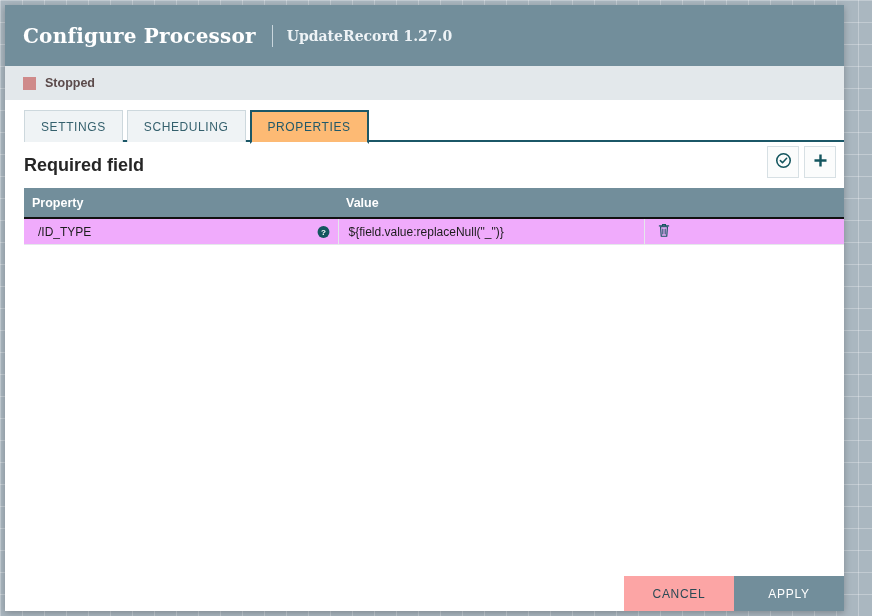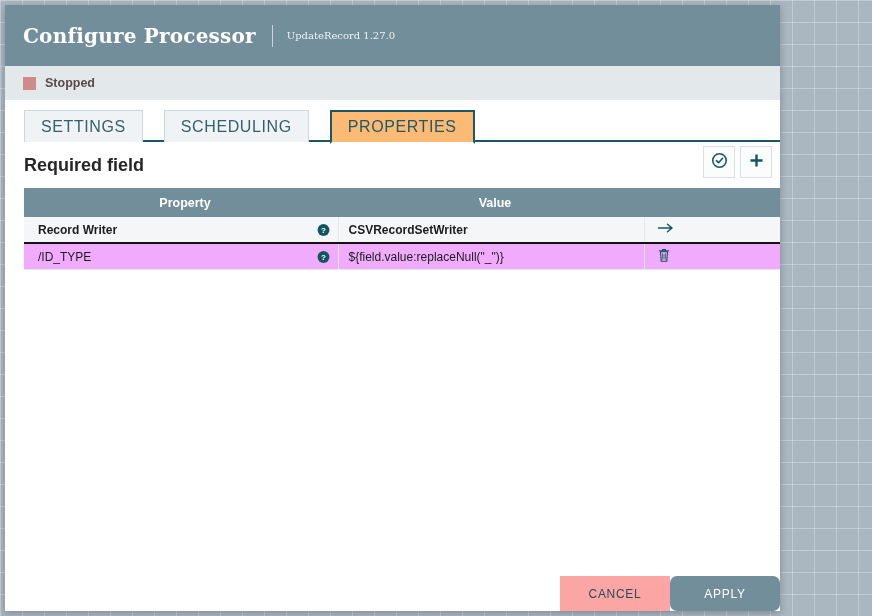--- a/index.html
+++ b/index.html
@@ -17,21 +17,21 @@
       linear-gradient(to bottom, rgba(255,255,255,0.28) 1px, transparent 1px);
     background-size: 22px 22px;
     position: relative;
   }
 
   
   #dialog {
     position: absolute;
     left: 5px;
     top: 5px;
-    width: 775px;
+    width: 839px;
     height: 606px;
     background: #ffffff;
     box-shadow: 0 2px 7px rgba(0,0,0,0.25);
     overflow: hidden;
   }
 
   
   #dlg-header {
     height: 61px;
     background: #728e9b;
@@ -48,22 +48,23 @@
     letter-spacing: 0.2px;
   }
   #title-sep {
     width: 1px;
     height: 22px;
     background: #c9d6dd;
     margin: 0 14px 0 16px;
   }
   #dlg-subtitle {
     font-family: "DejaVu Serif", "Liberation Serif", serif;
-    font-size: 10px;
+    font-size: 14px;
     color: #eef3f6;
+    font-weight: bold;
   }
 
   
   #status-bar {
     height: 34px;
     background: #e3e8eb;
     display: flex;
     align-items: center;
     padding-left: 18px;
     box-sizing: border-box;
@@ -96,26 +97,26 @@
     left: 19px;
     right: 0;
     bottom: 0;
     height: 2px;
     background: #1b5767;
   }
   .tab {
     height: 32px;
     min-width: 96px;
     padding: 0 16px;
-    margin-right: 21px;
+    margin-right: 4px;
     box-sizing: border-box;
     display: flex;
     align-items: center;
     justify-content: center;
-    font-size: 16px;
+    font-size: 12px;
     letter-spacing: 0.6px;
     color: #34606d;
     background: #eff3f5;
     border: 1px solid #cdd8dd;
     border-bottom: none;
     position: relative;
     z-index: 1;
     cursor: pointer;
   }
   .tab.active {
@@ -171,21 +172,21 @@
     margin: 0 19px 0 19px;
     width: 820px;
     border-collapse: collapse;
     table-layout: fixed;
   }
   #prop-table th {
     background: #728e9b;
     color: #ffffff;
     font-size: 12.5px;
     font-weight: bold;
-    text-align: center;
+    text-align: left;
     height: 29px;
     padding: 0 0 0 8px;
     border: none;
   }
   #prop-table td {
     height: 25px;
     font-size: 12px;
     padding: 0;
     border-bottom: 1px solid #e4e8ea;
     vertical-align: middle;
@@ -255,21 +256,21 @@
     height: 35px;
     display: flex;
     align-items: center;
     justify-content: center;
     font-size: 12px;
     letter-spacing: 0.7px;
     cursor: pointer;
     box-sizing: border-box;
   }
   #cancel-button { background: #fca5a5; color: #2b4a55; }
-  #apply-button  { background: #728e9b; color: #ffffff; border-radius: 7px; }
+  #apply-button  { background: #728e9b; color: #ffffff; }
 </style>
 </head>
 <body>
 
 <div id="dialog">
 
   <div id="dlg-header">
     <span id="dlg-title">Configure Processor</span>
     <span id="title-sep"></span>
     <span id="dlg-subtitle">UpdateRecord 1.27.0</span>
@@ -319,39 +320,20 @@
       <thead>
         <tr>
           <th>Property</th>
           <th>Value</th>
           <th></th>
         </tr>
       </thead>
       <tbody>
 
 
-        <tr class="row-odd">
-          <td class="cell-prop">
-            <span>Record Writer</span>
-            <span class="help-icon">
-              <svg width="13" height="13" viewBox="0 0 24 24">
-                <circle cx="12" cy="12" r="11" fill="#14565f"></circle>
-                <text x="12" y="17.4" font-size="15" font-weight="bold" fill="#ffffff" text-anchor="middle" font-family="Liberation Sans, sans-serif">?</text>
-              </svg>
-            </span>
-          </td>
-          <td class="cell-val">CSVRecordSetWriter</td>
-          <td class="cell-act">
-            <span class="act-icon">
-              <svg width="18" height="12" viewBox="0 0 24 16">
-                <path d="M2 8 H19 M14 3 L20 8 L14 13" fill="none" stroke="#14565f" stroke-width="2" stroke-linecap="round" stroke-linejoin="round"></path>
-              </svg>
-            </span>
-          </td>
-        </tr>
 
 
         <tr class="row-highlight">
           <td class="cell-prop">
             <span>/ID_TYPE</span>
             <span class="help-icon">
               <svg width="13" height="13" viewBox="0 0 24 24">
                 <circle cx="12" cy="12" r="11" fill="#14565f"></circle>
                 <text x="12" y="17.4" font-size="15" font-weight="bold" fill="#ffffff" text-anchor="middle" font-family="Liberation Sans, sans-serif">?</text>
               </svg>

